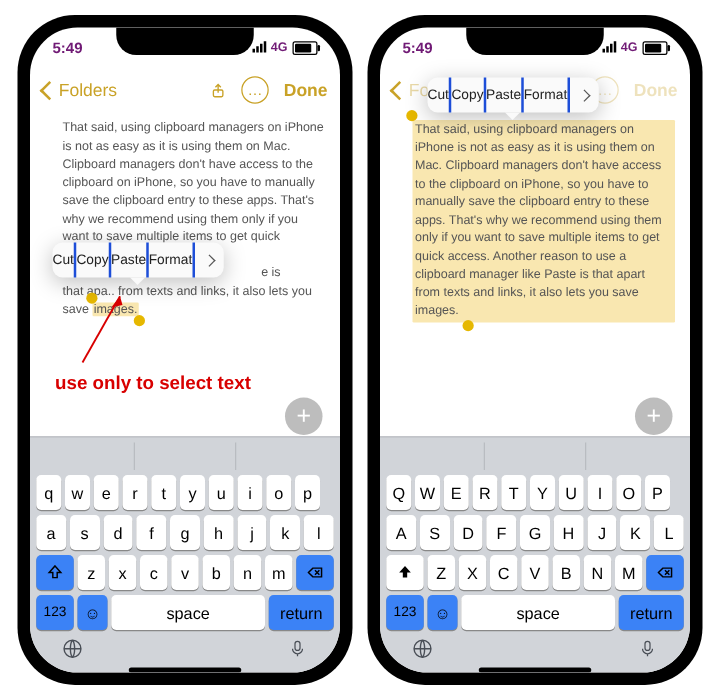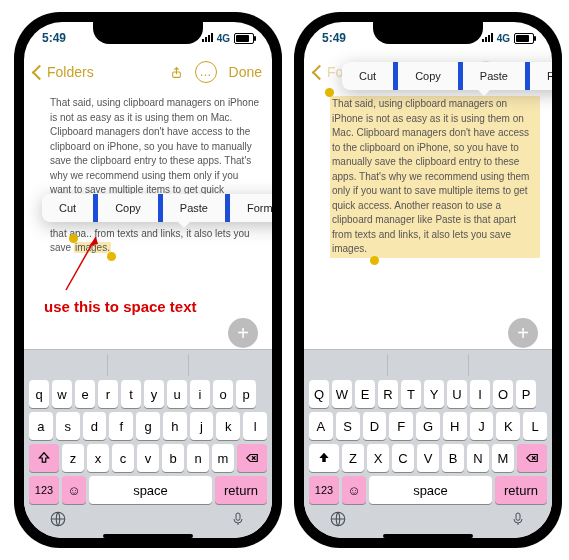--- a/index.html
+++ b/index.html
@@ -2,59 +2,59 @@
 <html><head>
 <meta charset="utf-8">
 <style>
   html,body{margin:0;padding:0;background:#fff;font-family:-apple-system,Helvetica,Arial,sans-serif;}
   .stage{width:569px;height:560px;position:relative;background:#fff;}
   .phone{position:absolute;top:12px;width:268px;height:536px;border-radius:46px;background:#000;box-sizing:border-box;}
   .phone.left{left:14px;}
   .phone.right{left:294px;}
   .screen{position:absolute;top:10px;left:10px;right:10px;bottom:10px;border-radius:38px;background:#fff;overflow:hidden;}
   .notch{position:absolute;top:0;left:50%;transform:translateX(-50%);width:110px;height:22px;background:#000;border-bottom-left-radius:16px;border-bottom-right-radius:16px;z-index:20;}
-  .statusbar{position:absolute;top:0;left:0;right:0;height:32px;display:flex;justify-content:space-between;align-items:center;padding:0 18px;font-size:12px;font-weight:600;color:#0c4a6e;z-index:10;}
+  .statusbar{position:absolute;top:0;left:0;right:0;height:32px;display:flex;justify-content:space-between;align-items:center;padding:0 18px;font-size:12px;font-weight:600;color:#701a75;z-index:10;}
   .statusbar .r{display:flex;align-items:flex-start;gap:4px;font-size:10px;}
   .sig{display:inline-flex;align-items:flex-end;gap:1px;}
   .sig i{width:2px;background:#000;display:inline-block;}
   .sig i:nth-child(1){height:3px;}
   .sig i:nth-child(2){height:5px;}
   .sig i:nth-child(3){height:7px;}
   .sig i:nth-child(4){height:9px;}
   .bat{width:18px;height:9px;border:1px solid #000;border-radius:2px;position:relative;display:inline-block;}
   .bat::after{content:"";position:absolute;right:-3px;top:2px;width:2px;height:5px;background:#000;border-radius:1px;}
   .bat i{position:absolute;left:1px;top:1px;bottom:1px;width:70%;background:#000;border-radius:1px;}
   .navbar{position:absolute;top:32px;left:0;right:0;height:36px;display:flex;justify-content:space-between;padding:0 10px;font-size:14px;color:#c9a227;}
   .navbar .back{display:flex;align-items:center;gap:2px;}
   .chev-l{width:9px;height:9px;border-left:2px solid #c9a227;border-bottom:2px solid #c9a227;transform:rotate(45deg);display:inline-block;}
   .navacts{display:flex;align-items:center;gap:12px;}
   .circbtn{width:22px;height:22px;border:1.5px solid #c9a227;border-radius:50%;display:flex;align-items:center;justify-content:center;color:#c9a227;font-size:12px;box-sizing:border-box;}
   .share svg{width:13px;height:13px;display:block;}
-  .done{font-weight:400;}
+  .done{font-weight:700;}
   .note{position:absolute;top:74px;left:26px;right:12px;font-size:10px;line-height:1.45;color:#555;}
   .plus{position:absolute;right:14px;width:30px;height:30px;border-radius:50%;background:#bdbdbd;color:#fff;display:flex;align-items:center;justify-content:center;font-size:20px;font-weight:300;}
   .kb{position:absolute;left:0;right:0;bottom:0;background:#d1d4d9;padding:4px 3px 6px;border-top:1px solid #b9bcc1;}
   .sug{height:22px;display:flex;}
   .sug div{flex:1;border-right:1px solid #b9bcc1;}
   .sug div:last-child{border-right:none;}
   .krow{display:flex;gap:3px;margin-top:4px;padding:0 2px;}
   .krow.center{justify-content:center;}
   .key{flex:1;height:28px;background:#fff;border-radius:4px;box-shadow:0 1px 0 #888;display:flex;align-items:center;justify-content:center;font-size:13px;color:#000;}
-  .key.sp{background:#f9a8d4;}
+  .key.sp{background:#3b82f6;}
   .key.wide{flex:0 0 30px;}
   .spacebar{flex:1;text-align:right;}
   .retkey{flex:0 0 52px;font-size:13px;}
   .numkey{flex:0 0 30px;font-size:11px;}
   .emojikey{flex:0 0 24px;}
   .bottombar{display:flex;justify-content:space-between;padding:4px 20px 0;}
   .bb{width:22px;height:22px;display:flex;align-items:center;justify-content:center;color:#4a4f57;}
   .homebar{height:4px;width:90px;background:#000;border-radius:3px;margin:4px auto 0;}
   
   .ctx{position:absolute;background:#fafafa;border-radius:8px;box-shadow:0 4px 18px rgba(0,0,0,.25);display:flex;align-items:center;height:28px;z-index:30;}
-  .ctx div{padding:0 17px;font-size:11px;color:#222;height:100%;display:flex;align-items:center;border-right:5px solid #1d4ed8;}
+  .ctx div{padding:0 0;font-size:11px;color:#222;height:100%;display:flex;align-items:center;border-right:2px solid #1d4ed8;}
   .ctx div:last-child{border-right:none;}
   .ctx .more{padding:0 8px;}
   .ctx .more span{width:6px;height:6px;border-right:1.5px solid #555;border-top:1.5px solid #555;transform:rotate(45deg);display:inline-block;}
   .ctx::after{content:"";position:absolute;left:50%;bottom:-6px;transform:translateX(-50%);border-left:6px solid transparent;border-right:6px solid transparent;border-top:6px solid #fafafa;}
   
   .sel-block{background:#f9e7b0;color:#555;display:block;padding:1px 2px;border-radius:1px;}
   .sel-line{background:#f9e7b0;border-radius:1px;position:relative;padding:0 1px;}
   .handleL,.handleR{position:absolute;width:9px;height:9px;background:#e6b800;border-radius:50%;}
   .handleL{left:-5px;top:-8px;}
   .handleR{right:-5px;bottom:-8px;}
@@ -120,21 +120,21 @@
         <div>Format</div>
         <div class="more">
             <span></span>
           </div>
       </div>
 
       <svg style="position:absolute;top:210px;left:34px;z-index:25;" width="50" height="70">
         <line x1="38" y1="5" x2="8" y2="58" stroke="#d80000" stroke-width="1.5"></line>
         <polygon points="38,5 31,14 40,12" fill="#d80000"></polygon>
       </svg>
-      <div class="annotation" style="top:276px;left:20px;">use this to space text</div>
+      <div class="annotation" style="top:276px;left:20px;">use only to select text</div>
 
       <div class="plus" style="top:296px;">+</div>
 
       <div class="kb" style="height:178px;">
         <div class="sug">
             <div></div>
             <div></div>
             <div></div>
           </div>
         <div class="krow">

